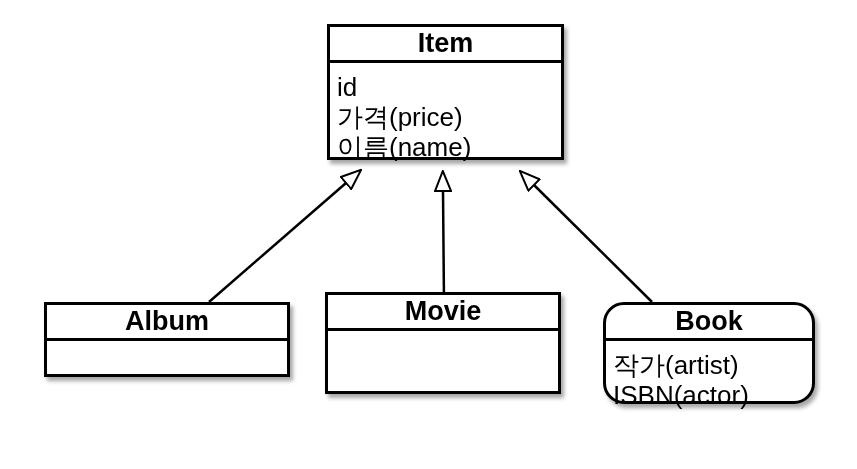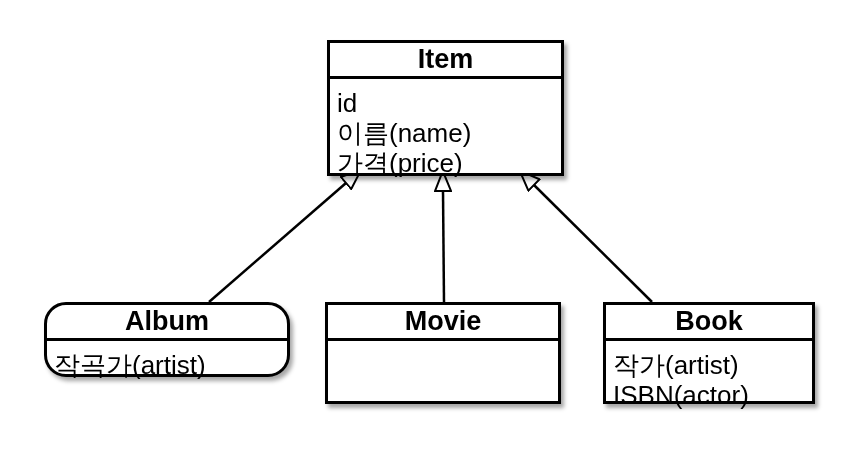--- a/index.html
+++ b/index.html
@@ -37,24 +37,24 @@
   .cls-attrs {
     padding: 9px 6px 0 7px;
   }
   .attr {
     font-size: 26px;
     line-height: 30px;
     white-space: nowrap;
     overflow: hidden;
   }
   
-  #cls-item  { left: 327px; top: 40px;  width: 237px; height: 136px; }
-  #cls-album { left: 44px;  top: 302px; width: 246px; height: 75px; border-radius: 22px;  }
-  #cls-movie { left: 325px; top: 302px; width: 236px; height: 102px; }
-  #cls-book  { left: 603px; top: 302px; width: 212px; height: 102px; }
+  #cls-item  { left: 327px; top: 24px;  width: 237px; height: 136px; }
+  #cls-album { left: 44px;  top: 302px; width: 246px; height: 75px;  }
+  #cls-movie { left: 325px; top: 292px; width: 236px; height: 102px; }
+  #cls-book  { left: 603px; top: 302px; width: 212px; height: 102px; border-radius: 21px; }
 </style>
 </head>
 <body>
 
 <div class="canvas">
 
   <svg class="edges" viewBox="0 0 857 469" xmlns="http://www.w3.org/2000/svg">
     <defs>
       <marker id="hollow-tri" markerUnits="userSpaceOnUse" markerWidth="22" markerHeight="18" refX="1" refY="9" orient="auto">
         <path d="M1,1 L21,9 L1,17 Z" fill="#ffffff" stroke="#000000" stroke-width="2"></path>
@@ -62,30 +62,27 @@
     </defs>
     <line x1="209" y1="302" x2="346" y2="183" stroke="#000000" stroke-width="2.5" marker-end="url(#hollow-tri)"></line>
     <line x1="444" y1="302" x2="443" y2="191" stroke="#000000" stroke-width="2.5" marker-end="url(#hollow-tri)"></line>
     <line x1="652" y1="302" x2="534" y2="185" stroke="#000000" stroke-width="2.5" marker-end="url(#hollow-tri)"></line>
   </svg>
 
   <div class="cls" id="cls-item">
     <div class="cls-title">Item</div>
     <div class="cls-attrs">
       <div class="attr">id</div>
+      <div class="attr">가격(price)</div>
       <div class="attr">이름(name)</div>
-      <div class="attr">가격(price)</div>
     </div>
   </div>
 
   <div class="cls" id="cls-album">
     <div class="cls-title">Album</div>
-    <div class="cls-attrs">
-      <div class="attr">작곡가(artist)</div>
-    </div>
   </div>
 
   <div class="cls" id="cls-movie">
     <div class="cls-title">Movie</div>
     <div class="cls-attrs">
     </div>
   </div>
 
   <div class="cls" id="cls-book">
     <div class="cls-title">Book</div>

